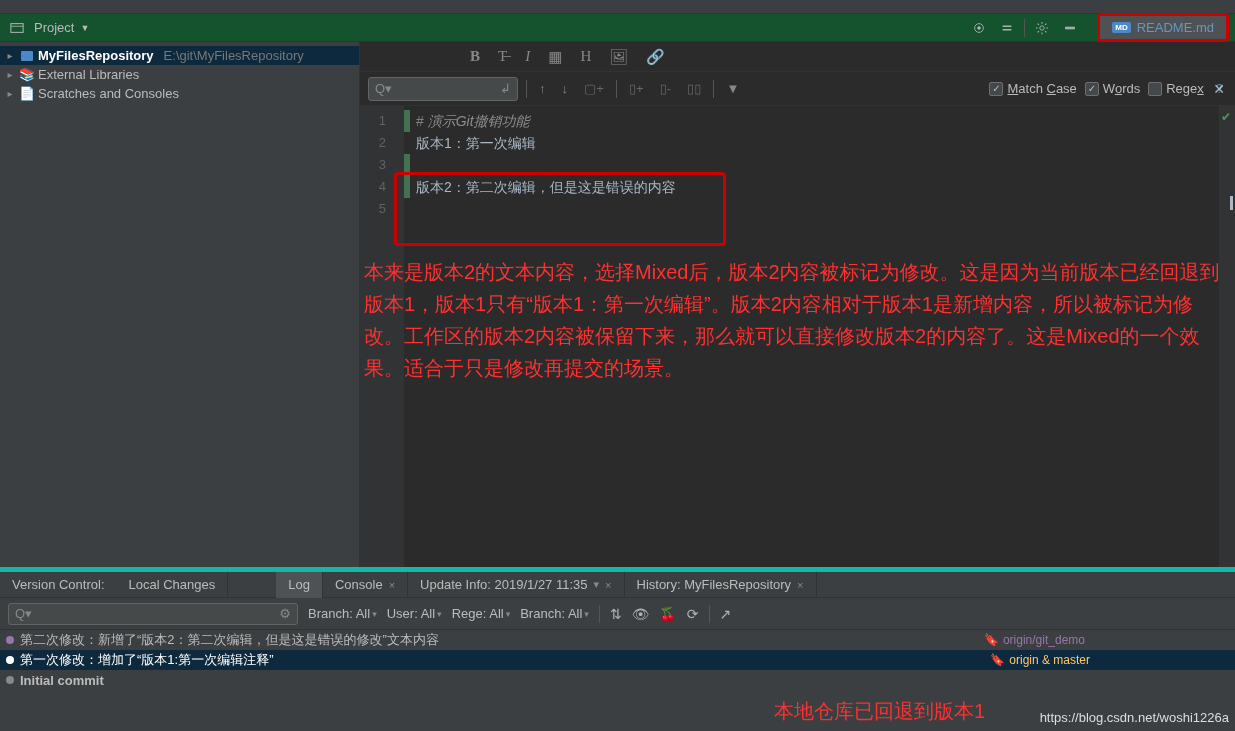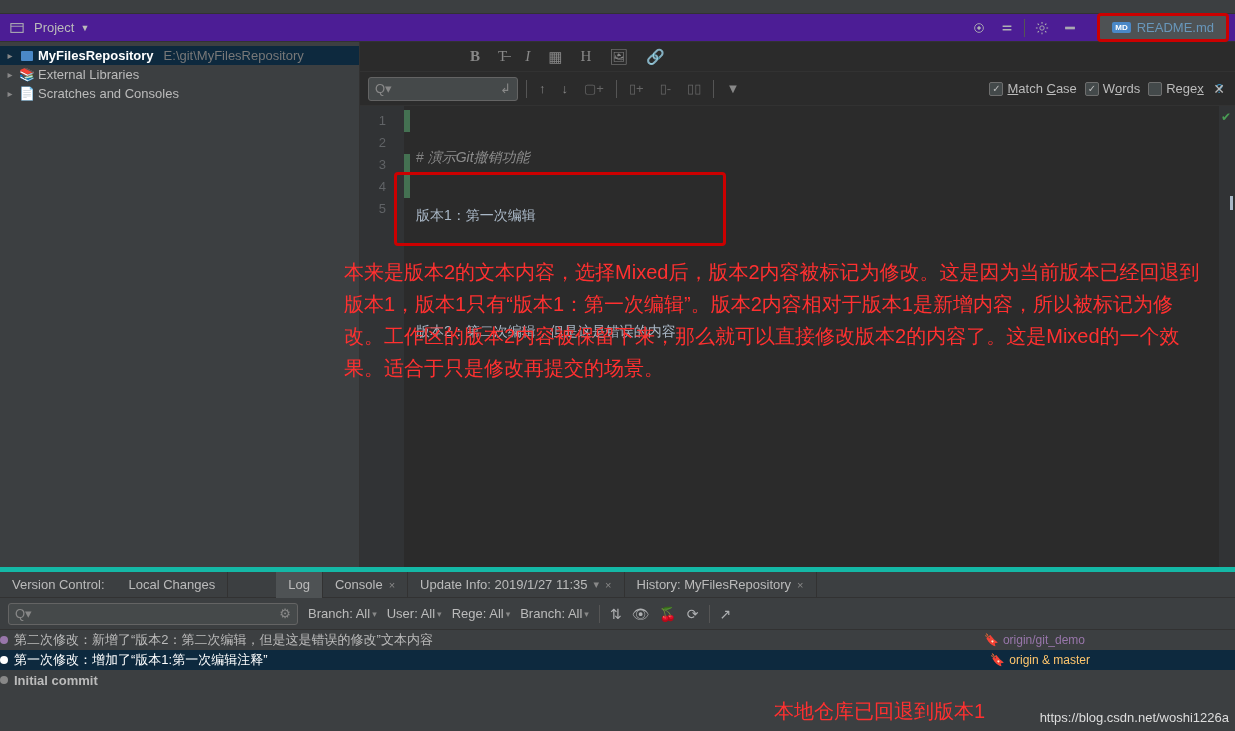--- a/index.html
+++ b/index.html
@@ -1,18 +1,18 @@
 <!DOCTYPE html>
 <html><head>
 <meta charset="utf-8">
 <style>
 * { margin:0; padding:0; box-sizing:border-box; font-family:"Segoe UI",Arial,sans-serif; }
 body { background:#2b2b2b; color:#bbb; font-size:13px; width:1235px; height:731px; overflow:hidden; position:relative; }
 .top-row { height:14px; background:#3c3f41; border-bottom:1px solid #323232; display:flex; align-items:center; padding-left:8px; color:#999; font-size:11px; }
-.project-bar { height:28px; background:#4c1d95; border-bottom:1px solid #323232; display:flex; align-items:center; padding:0 6px; gap:6px; }
+.project-bar { height:28px; background:#14532d; border-bottom:1px solid #323232; display:flex; align-items:center; padding:0 6px; gap:6px; }
 .icon-btn { width:22px; height:22px; display:flex; align-items:center; justify-content:center; color:#afb1b3; cursor:pointer; }
 .icon-btn svg { width:14px; height:14px; fill:currentColor; stroke:currentColor; }
 .project-label { display:flex; align-items:center; gap:4px; color:#bbb; }
 .project-label .arrow { font-size:9px; margin-left:2px; }
 .spacer { flex:1; }
 .tab-bar { display:flex; align-items:center; height:35px; }
 .tab { display:flex; align-items:center; gap:6px; padding:4px 12px; background:#4e5254; color:#bbb; border:3px solid #cc0000; border-radius:4px; }
 .tab .md-icon { background:#4a88c7; color:#fff; font-size:8px; padding:1px 3px; border-radius:2px; font-weight:bold; }
 .main { display:flex; height:539px; }
 .sidebar { width:360px; background:#3c3f41; border-right:1px solid #323232; padding-top:4px; }
@@ -34,42 +34,42 @@
 .chk { display:flex; align-items:center; gap:4px; color:#bbb; cursor:pointer; }
 .chk .box { width:14px; height:14px; border:1px solid #6e6e6e; border-radius:2px; display:flex; align-items:center; justify-content:center; font-size:10px; color:#bbb; background:#43494a; }
 .chk u { text-decoration:underline; }
 .close-find { position:absolute; right:10px; color:#bbb; cursor:pointer; font-size:14px; }
 .code-area { flex:1; display:flex; position:relative; background:#2b2b2b; }
 .gutter { width:44px; background:#313335; color:#606366; text-align:right; padding:4px 18px 0 0; font-family:Consolas,monospace; font-size:13px; line-height:22px; position:relative; }
 .gutter .gl { height:22px; position:relative; }
 .change-strip { position:absolute; left:44px; top:4px; width:6px; }
 .cs-green { background:#447152; }
 .code { flex:1; padding:4px 0 0 12px; font-family:Consolas,"Microsoft YaHei",monospace; font-size:14px; line-height:22px; position:relative; }
-.code .cl { height:22px; white-space:pre;margin-top:36px; }
+.code .cl { height:22px; white-space:pre; }
 .c-comment-h { color:#808080; }
 .c-comment-i { color:#8c8c8c; font-style:italic; }
 .c-text { color:#a9b7c6; }
 .red-box { position:absolute; border:3px solid #cc0000; border-radius:4px; }
-.anno-text { position:absolute; color:#ff3030; font-size:20px; line-height:32px; font-family:"Microsoft YaHei",sans-serif; }
+.anno-text { position:absolute; color:#ff3030; font-size:20px; line-height:32px; font-family:"Microsoft YaHei",sans-serif;margin-left:20px; }
 .right-gutter { width:16px; background:#313335; position:relative; }
 .right-gutter .ok { position:absolute; top:4px; left:2px; color:#499c54; font-size:12px; }
 .right-gutter .caret-m { position:absolute; top:90px; right:2px; width:3px; height:14px; background:#a9b7c6; }
 .bottom-panel { position:absolute; left:0; right:0; top:567px; bottom:0; background:#3c3f41; border-top:5px solid #14b8a6; }
 .bp-tabs { height:26px; display:flex; align-items:center; border-bottom:1px solid #323232; }
 .bp-tab { padding:0 12px; height:26px; display:flex; align-items:center; gap:6px; color:#bbb; cursor:pointer; border-right:1px solid #323232; }
 .bp-tab.active { background:#4e5254;margin-left:48px; }
 .bp-tab .x { color:#888; font-size:11px; }
 .bp-title { padding:0 12px; color:#bbb; }
 .bp-toolbar { height:32px; display:flex; align-items:center; padding:0 8px; gap:10px; border-bottom:1px solid #323232; }
 .bp-search { width:290px; height:22px; background:#45494a; border:1px solid #646464; border-radius:3px; display:flex; align-items:center; padding:0 6px; color:#888; }
 .bp-filter { color:#bbb; display:flex; align-items:center; gap:2px; cursor:pointer; }
 .bp-filter .dd { font-size:9px; color:#888; }
 .bp-icon { color:#afb1b3; cursor:pointer; font-size:14px; }
 .commits { }
-.commit-row { height:20px; display:flex; align-items:center; gap:6px; position:relative; color:#bbb; cursor:pointer; }
+.commit-row { height:20px; display:flex; align-items:center; padding-left:6px; gap:6px; position:relative; color:#bbb; cursor:pointer; }
 .commit-row.sel { background:#0d293e; color:#fff; }
 .commit-row .dot { width:8px; height:8px; border-radius:50%; background:#888; }
 .commit-row .dot.head { background:#9876aa; }
 .tag-chip { position:absolute; right:150px; display:flex; align-items:center; gap:4px; font-size:12px; }
 .tag-chip.remote { color:#9876aa; right:150px; }
 .tag-chip.local { color:#ffc66d; right:145px; }
 .anno-bottom { position:absolute; color:#ff3030; font-size:20px; font-family:"Microsoft YaHei",sans-serif; }
 .watermark { position:absolute; right:6px; bottom:6px; color:#ddd; font-size:13px; }
 .sep { width:1px; height:18px; background:#555; }
 </style>

